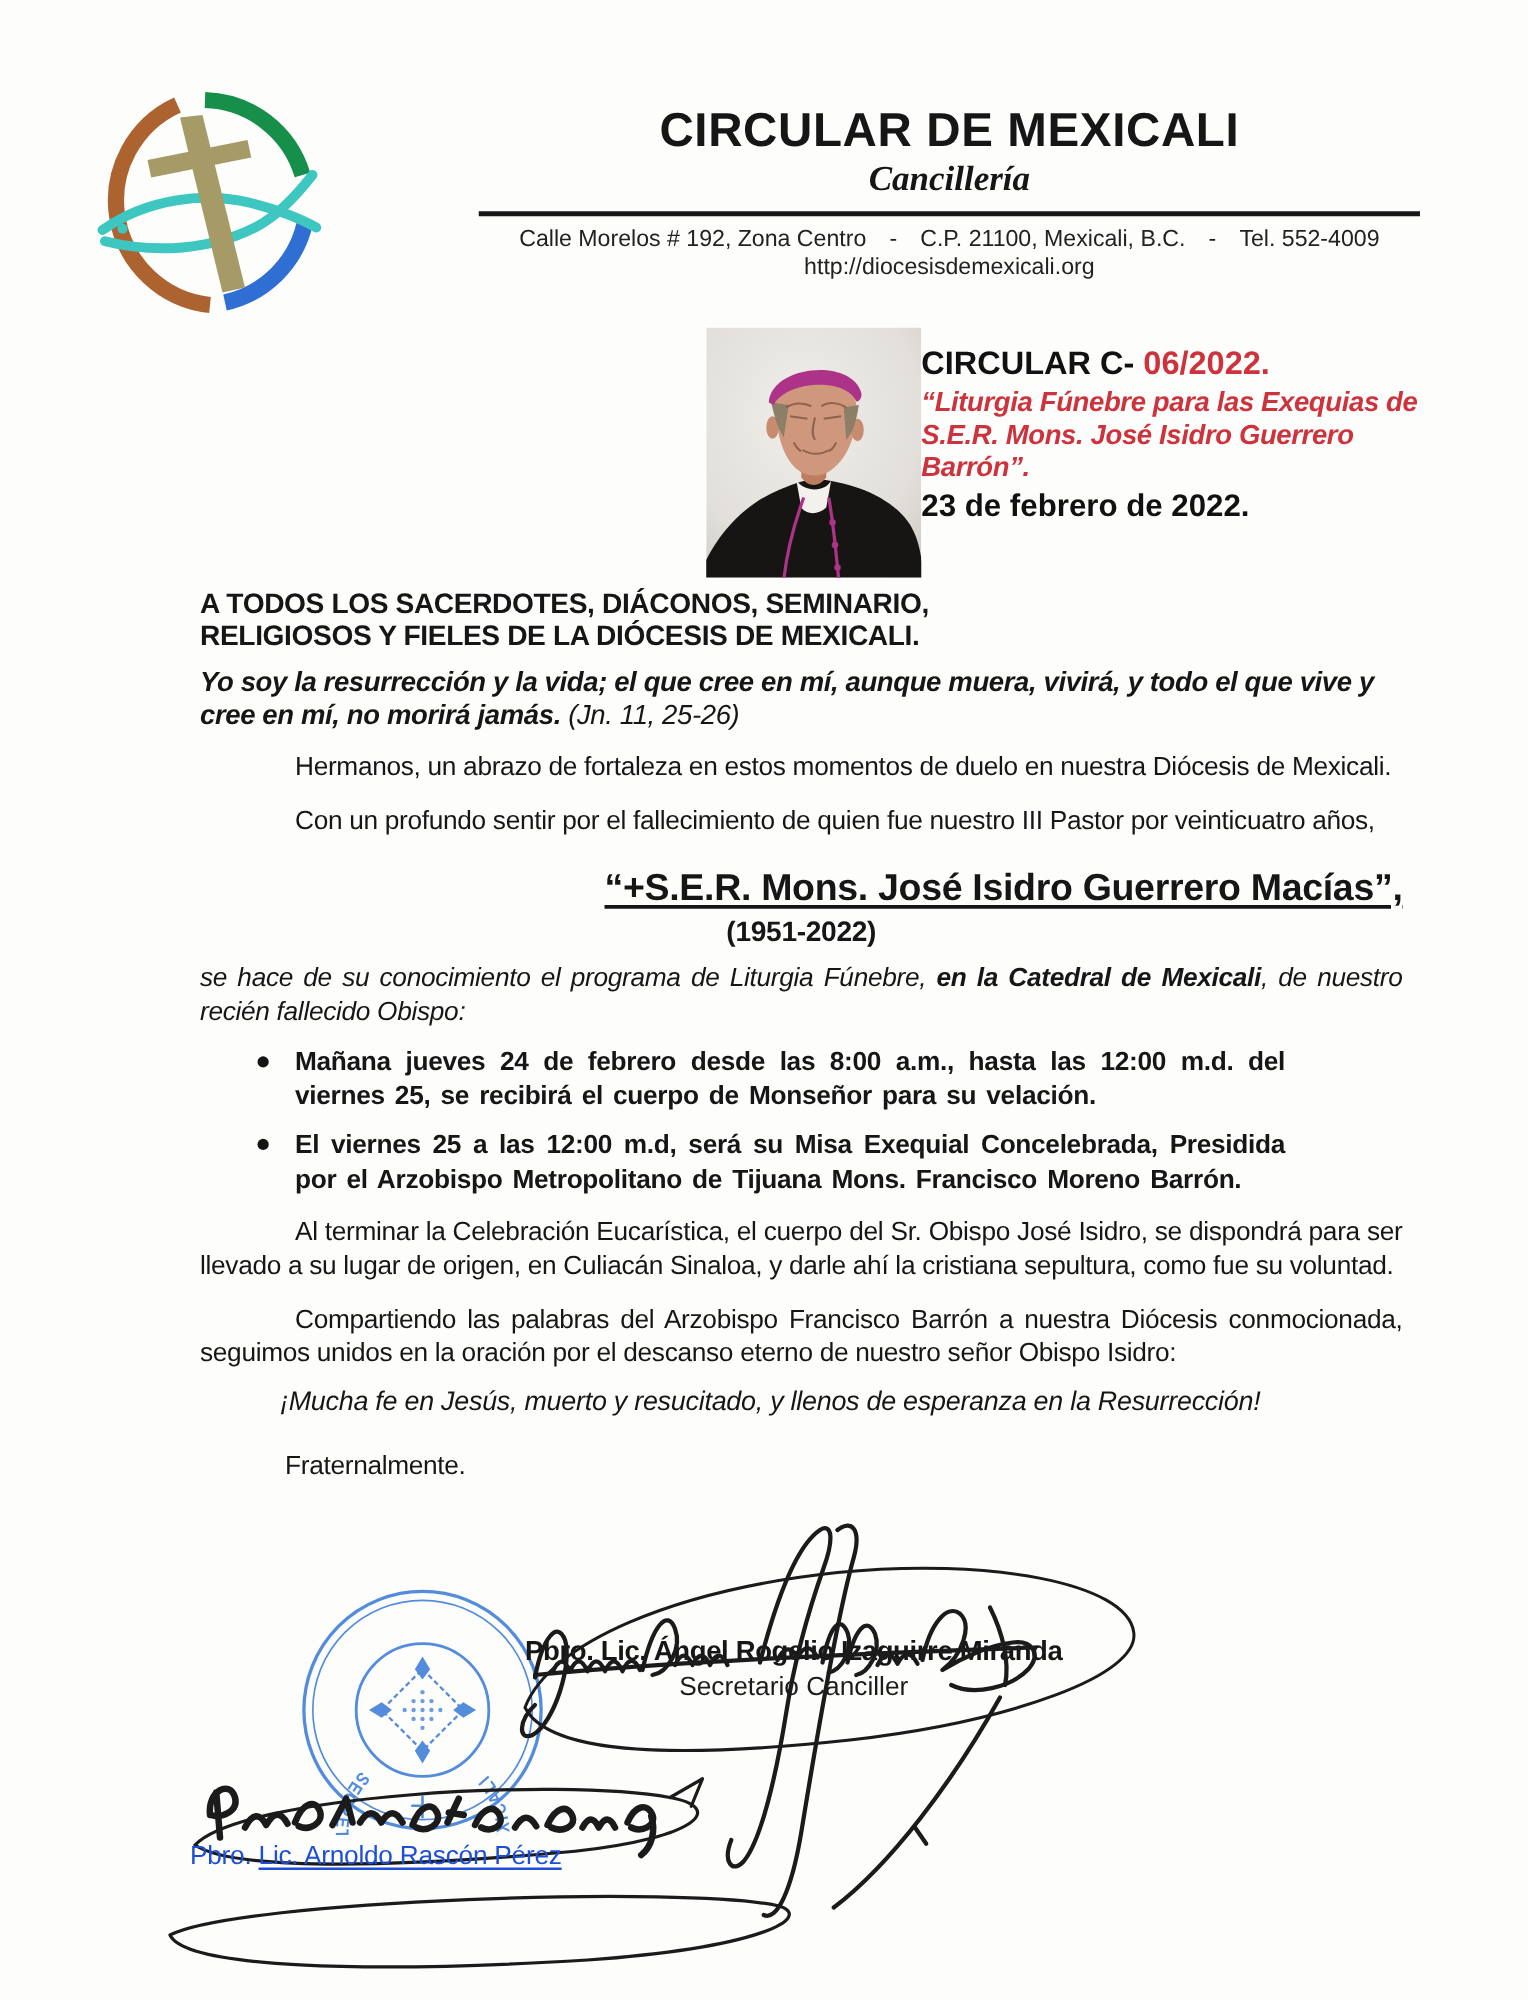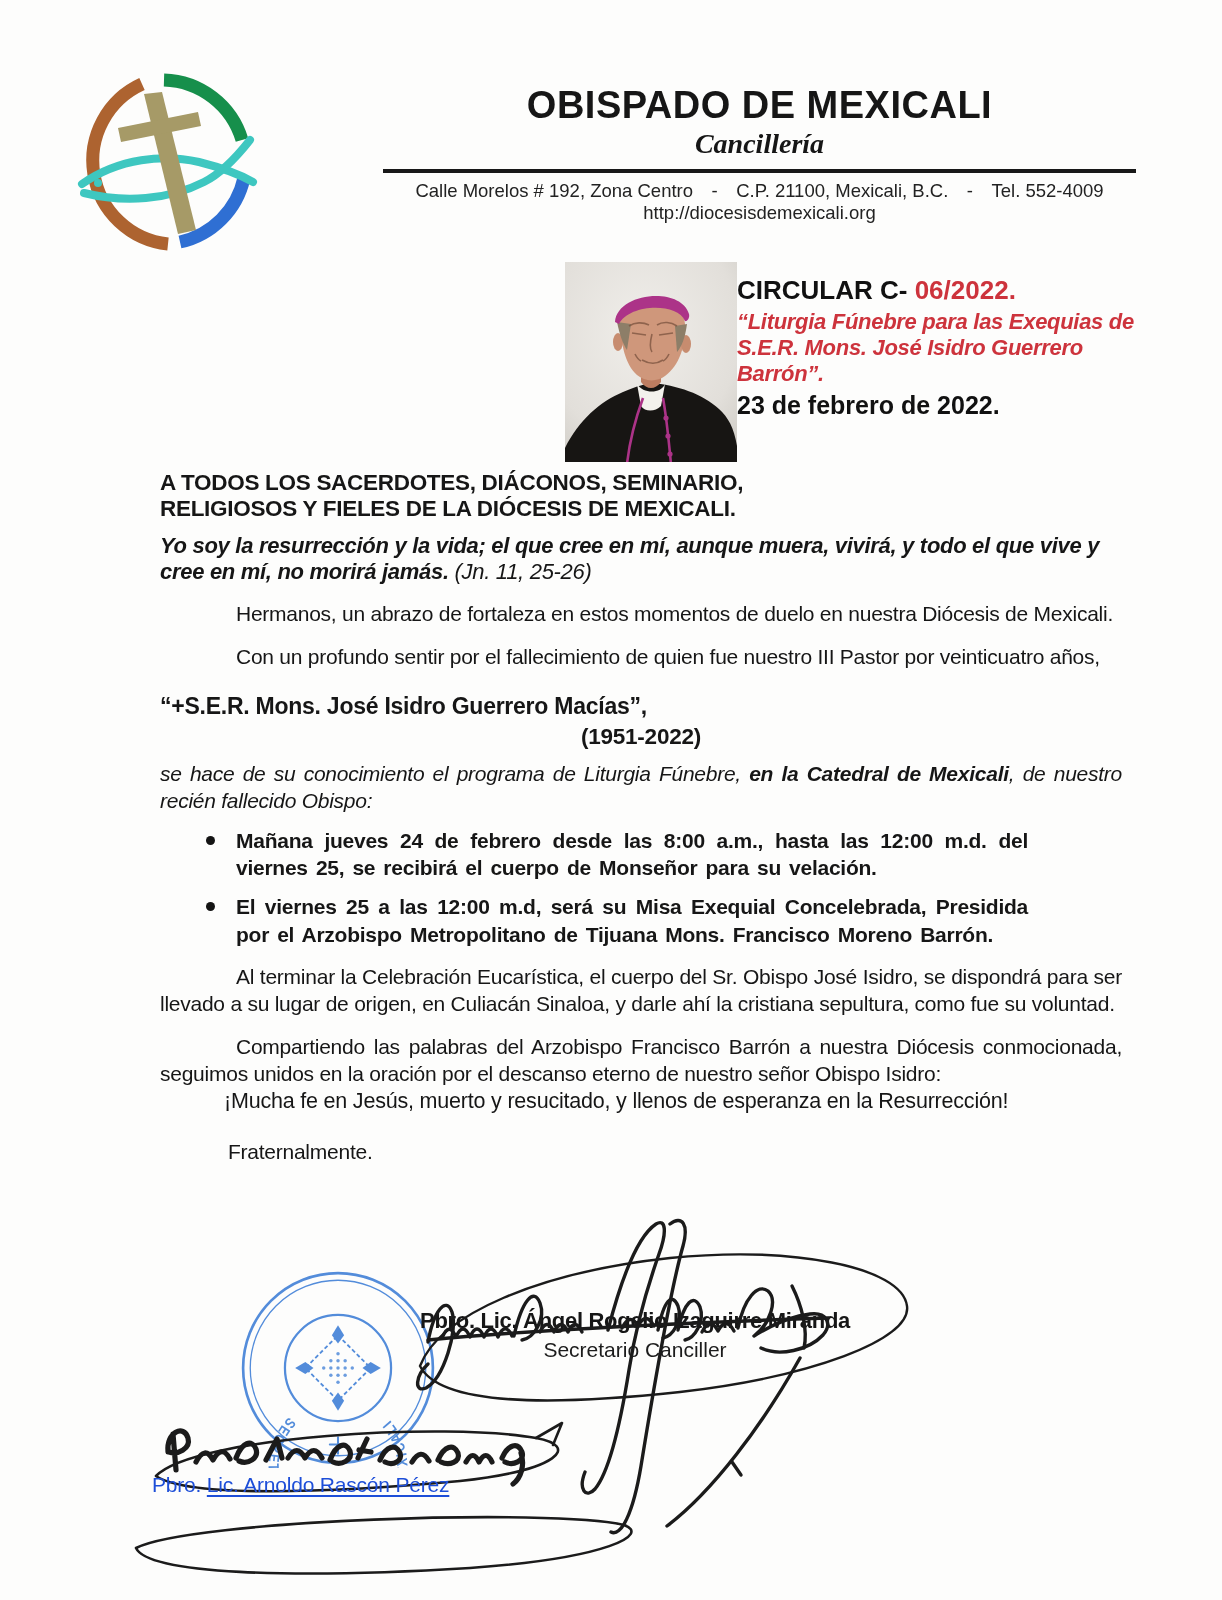--- a/index.html
+++ b/index.html
@@ -23,28 +23,28 @@
   .circ-l1{font-size:26px;font-weight:700;line-height:1.15;color:#111;}
   .circ-num{color:var(--accent-red);}
   .circ-subject{font-size:22px;font-weight:700;font-style:italic;color:var(--accent-red);line-height:1.18;margin-top:3px;letter-spacing:-.3px;}
   .circ-date{font-size:25px;font-weight:700;margin-top:4px;color:#111;}
   
   .body-col{position:absolute;left:160px;top:470px;width:962px;font-size:21px;line-height:1.28;letter-spacing:-.25px;color:#161616;}
   .addressee{font-size:22.5px;font-weight:700;line-height:1.16;letter-spacing:-.3px;}
   .quote{margin-top:11px;text-align:left;font-style:italic;font-weight:700;font-size:22px;line-height:1.18;letter-spacing:-.3px;}
   .quote .q-ref{font-weight:400;}
   .para{margin-top:16px;text-align:justify;text-indent:76px;}
-  .center-name{margin-top:21px;text-align:left;font-weight:700;font-size:23px;text-underline-offset:4px;}
+  .center-name{margin-top:21px;text-align:right;font-weight:700;font-size:30px;text-decoration:underline;text-underline-offset:4px;}
   .center-years{text-align:center;font-weight:700;font-size:22.5px;margin-top:2px;}
   .p3{margin-top:9px;text-align:justify;font-style:italic;}
   .bullets{margin-top:8px;}
   .bullet{display:flex;margin-top:12px;}
   .bullet .dot{flex:0 0 9px;width:9px;height:9px;border-radius:50%;background:#141414;margin:9px 0 0 46px;}
   .bullet .btxt{margin-left:21px;width:792px;font-weight:700;text-align:justify;word-spacing:2.5px;line-height:1.3;}
-  .excl{margin-left:64px;font-size:21.5px;letter-spacing:-.2px;}
+  .excl{margin-top:12px;margin-left:64px;font-style:italic;font-size:21.5px;letter-spacing:-.2px;}
   .closing{margin-top:24px;margin-left:68px;}
   
   .stamp{position:absolute;left:238px;top:1268px;width:200px;height:200px;opacity:.92;}
   .stamp-ring{fill:none;stroke:var(--stamp-blue);}
   .stamp-text{fill:var(--stamp-blue);font-family:"Liberation Sans",sans-serif;font-size:14.5px;font-weight:700;letter-spacing:2.4px;}
   .stamp-ink{stroke:var(--stamp-blue);fill:none;stroke-linecap:round;}
   .stamp-fill{fill:var(--stamp-blue);}
   .sig-block{position:absolute;left:392px;top:1308px;width:486px;text-align:center;}
   .sig-name{font-size:22px;font-weight:700;letter-spacing:-.3px;color:#161616;}
   .sig-title{font-size:21px;margin-top:4px;color:#1c1c1c;}
@@ -68,21 +68,21 @@
       <path d="M 20 123 C 60 133 105 130 140 112 C 158 103 175 84 186 70" fill="none" stroke="#3ec7c0" stroke-width="8" stroke-linecap="round"></path>
       <circle cx="34" cy="113" r="4" fill="#3ec7c0"></circle>
     </g>
     <g>
       <polygon points="80,24 98,22 132,160 114,164" fill="#a69a67"></polygon>
       <polygon points="54,58 134,42 137,56 57,72" fill="#a69a67"></polygon>
     </g>
   </svg>
 
   <div class="header-center">
-    <div class="h-title">OBISPADO DE MEXICALI</div>
+    <div class="h-title">CIRCULAR DE MEXICALI</div>
     <div class="h-sub">Cancillería</div>
     <hr class="h-rule">
     <div class="h-addr">Calle Morelos # 192, Zona Centro  -  C.P. 21100, Mexicali, B.C.  -  Tel. 552-4009</div>
     <div class="h-url">http://diocesisdemexicali.org</div>
   </div>
 
   <svg class="photo" viewBox="0 0 172 200">
     <defs>
       <radialGradient id="pbg" cx="45%" cy="35%" r="80%">
         <stop offset="0%" stop-color="#f0eeea"></stop>

